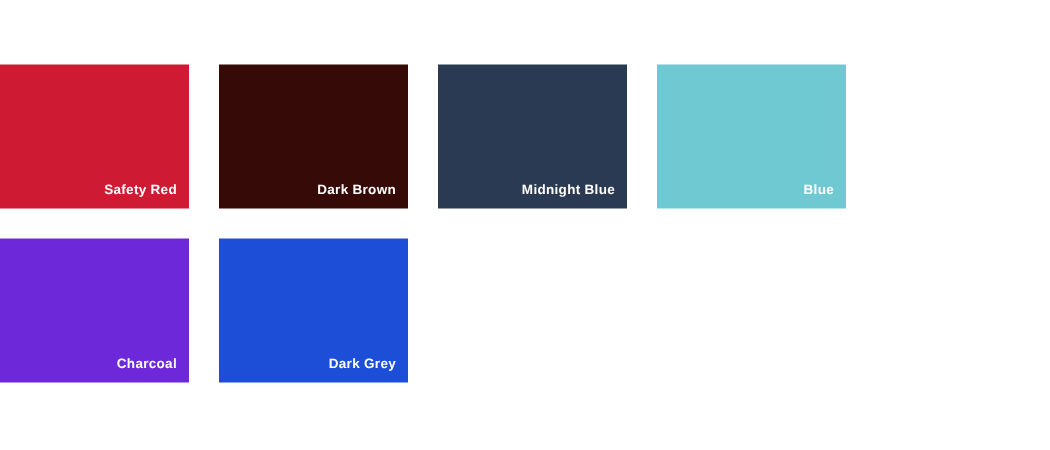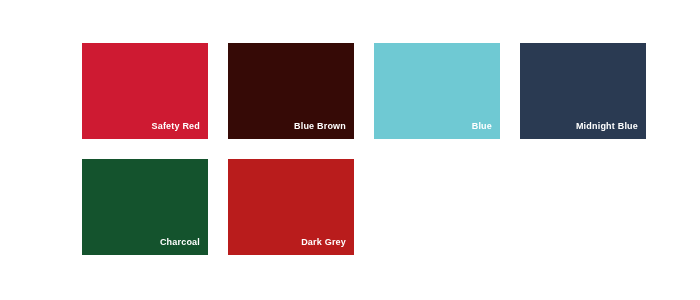--- a/index.html
+++ b/index.html
@@ -19,21 +19,20 @@
     height: 300px;
     box-sizing: border-box;
     padding: 43px 0 0 0;
   }
   .swatch-grid {
     display: grid;
     grid-template-columns: repeat(4, 126px);
     grid-template-rows: repeat(2, 96px);
     column-gap: 14px;
     row-gap: 16px;
-    margin-left: 82px;
     gap: 20px;
   }
   .swatch {
     position: relative;
     width: 126px;
     height: 96px;
     box-sizing: border-box;
     overflow: hidden;
   }
   .swatch-label {
@@ -52,35 +51,35 @@
 <body style="background: rgb(255, 255, 255);">
 
 <div id="palette">
   <div class="swatch-grid">
 
     <div class="swatch" style="background-color: rgb(206, 26, 50);">
       <span class="swatch-label" style="color: rgb(255, 255, 255);">Safety Red</span>
     </div>
 
     <div class="swatch" style="background-color: rgb(54, 10, 6);">
-      <span class="swatch-label" style="color: rgb(255, 255, 255);">Blue Brown</span>
+      <span class="swatch-label" style="color: rgb(255, 255, 255);">Dark Brown</span>
+    </div>
+
+    <div class="swatch" style="background-color: rgb(42, 58, 82);">
+      <span class="swatch-label" style="color: rgb(255, 255, 255);">Midnight Blue</span>
     </div>
 
     <div class="swatch" style="background-color: rgb(111, 201, 211);">
       <span class="swatch-label" style="color: rgb(255, 255, 255);">Blue</span>
     </div>
 
-    <div class="swatch" style="background-color: rgb(42, 58, 82);">
-      <span class="swatch-label" style="color: rgb(255, 255, 255);">Midnight Blue</span>
-    </div>
 
-
-    <div class="swatch" style="background-color: #14532d;">
+    <div class="swatch" style="background-color: #6d28d9;">
       <span class="swatch-label" style="color: rgb(255, 255, 255);">Charcoal</span>
     </div>
 
-    <div class="swatch" style="background-color: #b91c1c;">
+    <div class="swatch" style="background-color: #1d4ed8;">
       <span class="swatch-label" style="color: rgb(255, 255, 255);">Dark Grey</span>
     </div>
 
 
   </div>
 </div>
 
 </body></html>

